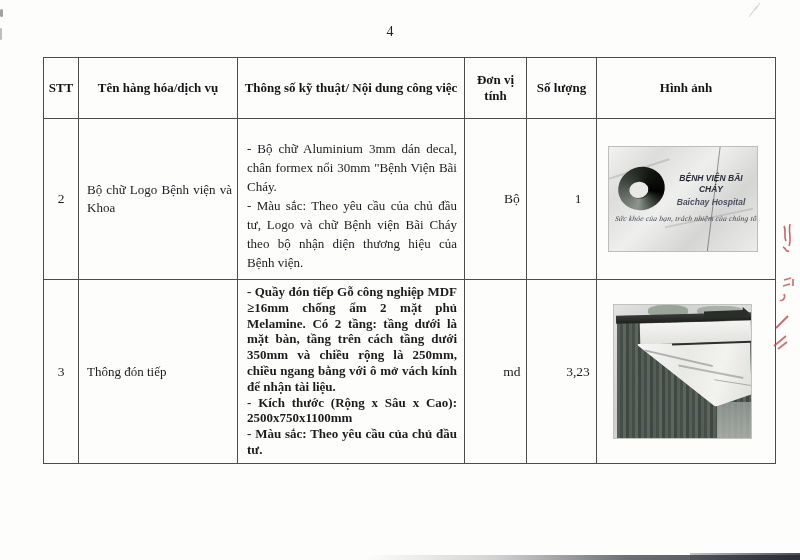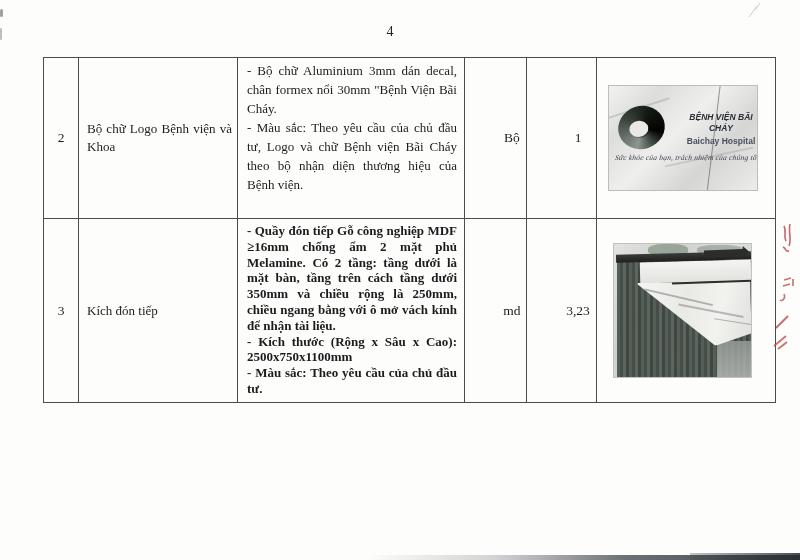--- a/index.html
+++ b/index.html
@@ -28,21 +28,21 @@
   .spec-table th{
     font-weight:bold;font-size:13px;text-align:center;line-height:16px;
     height:56px;padding:2px 3px;color:#141416;
   }
   td.c-stt{text-align:center;font-size:13.5px;}
   td.c-name{font-size:13px;text-align:justify;padding:4px 5px 4px 8px;line-height:18px;}
   td.c-spec{
     font-size:13px;text-align:justify;vertical-align:top;
     padding:2px 7px 2px 9px;white-space:pre-line;
   }
-  td.c-spec.r2{padding-top:3px;line-height:19px;}
+  td.c-spec.r2{padding-top:20px;line-height:19px;}
   td.c-spec.r3{padding-top:4px;line-height:15.8px;font-weight:bold;}
   td.c-unit,td.c-qty{text-align:center;font-size:13.5px;padding-left:34px;}
   tr.row-2{height:161px;}
   tr.row-3{height:184px;}
   td.c-img{vertical-align:middle;padding:0;}
 
   
   .photo{position:relative;margin:0 auto;overflow:hidden;}
   .logo-photo{
     width:148px;height:104px;margin-left:11px;
@@ -57,26 +57,26 @@
     position:absolute;left:9px;top:20px;width:47px;height:43px;border-radius:50%;
     background:conic-gradient(from 210deg,#8d968f,#39413b 30%,#11160f 55%,#020302 75%,#5d665f 92%,#8d968f);
     transform:rotate(-18deg);
   }
   .logo-ring::after{
     content:"";position:absolute;left:13px;top:13px;width:19px;height:16px;border-radius:50%;
     background:#e8e8e6;transform:translate(-2px,1px) rotate(10deg);
     box-shadow:1px 1px 0 rgba(20,25,20,0.45);
   }
   .logo-text{
-    position:absolute;left:68px;top:26px;width:88px;text-align:center;
+    position:absolute;left:58px;top:26px;width:88px;text-align:center;
     font-family:"Liberation Sans","DejaVu Sans",sans-serif;
     color:#2a2d38;
   }
   .logo-line1{font-size:8.5px;font-weight:bold;font-style:italic;letter-spacing:0px;line-height:11px;}
-  .logo-line2{font-size:8.5px;font-weight:bold;color:#4a4f5e;line-height:11px;margin-top:2px;}
+  .logo-line2{font-size:8.5px;font-weight:bold;font-style:italic;color:#4a4f5e;line-height:11px;margin-top:2px;}
   .logo-tagline{
     position:absolute;left:6px;top:67px;width:136px;
     font-style:italic;font-size:7.5px;color:#3c3f4c;letter-spacing:0.2px;
     transform:skewX(-8deg);white-space:nowrap;
   }
   
   .desk-photo{
     width:137px;height:133px;margin-left:16px;
     background:linear-gradient(120deg,#e3e4e2 0%,#cfd1ce 30%,#dddedc 60%,#c8cac7 100%);
     border:1px solid #c2c2c0;
@@ -142,20 +142,28 @@
 <table class="spec-table">
   <colgroup>
     <col style="width:35px">
       <col style="width:159px">
       <col style="width:227px">
     <col style="width:62px">
       <col style="width:70px">
       <col style="width:179px">
   </colgroup>
   <tbody>
+      <tr>
+    <th>STT</th>
+    <th>Tên hàng hóa/dịch vụ</th>
+    <th>Thông số kỹ thuật/ Nội dung công việc</th>
+    <th>Đơn vị tính</th>
+    <th>Số lượng</th>
+    <th>Hình ảnh</th>
+  </tr>
 
   <tr class="row-2">
     <td class="c-stt">2</td>
     <td class="c-name">Bộ chữ Logo Bệnh viện và Khoa</td>
     <td class="c-spec r2">- Bộ chữ Aluminium 3mm dán decal, chân formex nổi 30mm "Bệnh Viện Bãi Cháy.
 - Màu sắc: Theo yêu cầu của chủ đầu tư, Logo và chữ Bệnh viện Bãi Cháy theo bộ nhận diện thương hiệu của Bệnh viện.</td>
     <td class="c-unit">Bộ</td>
     <td class="c-qty">1</td>
     <td class="c-img">
       <div class="photo logo-photo">
@@ -167,21 +175,21 @@
           <div class="logo-line1">BỆNH VIỆN BÃI CHÁY</div>
           <div class="logo-line2">Baichay Hospital</div>
         </div>
         <div class="logo-tagline">Sức khỏe của bạn, trách nhiệm của chúng tôi</div>
       </div>
     </td>
   </tr>
 
   <tr class="row-3">
     <td class="c-stt">3</td>
-    <td class="c-name">Kích đón tiếp</td>
+    <td class="c-name">Thông đón tiếp</td>
     <td class="c-spec r3">- Quầy đón tiếp Gỗ công nghiệp MDF ≥16mm chống ẩm 2 mặt phủ Melamine. Có 2 tầng: tầng dưới là mặt bàn, tầng trên cách tầng dưới 350mm và chiều rộng là 250mm, chiều ngang bằng với ô mở vách kính để nhận tài liệu.
 - Kích thước (Rộng x Sâu x Cao): 2500x750x1100mm
 - Màu sắc: Theo yêu cầu của chủ đầu tư.</td>
     <td class="c-unit">md</td>
     <td class="c-qty">3,23</td>
     <td class="c-img">
       <div class="photo desk-photo">
         <span class="desk-green"></span>
         <span class="desk-green2"></span>
         <div class="desk-stripes"></div>

